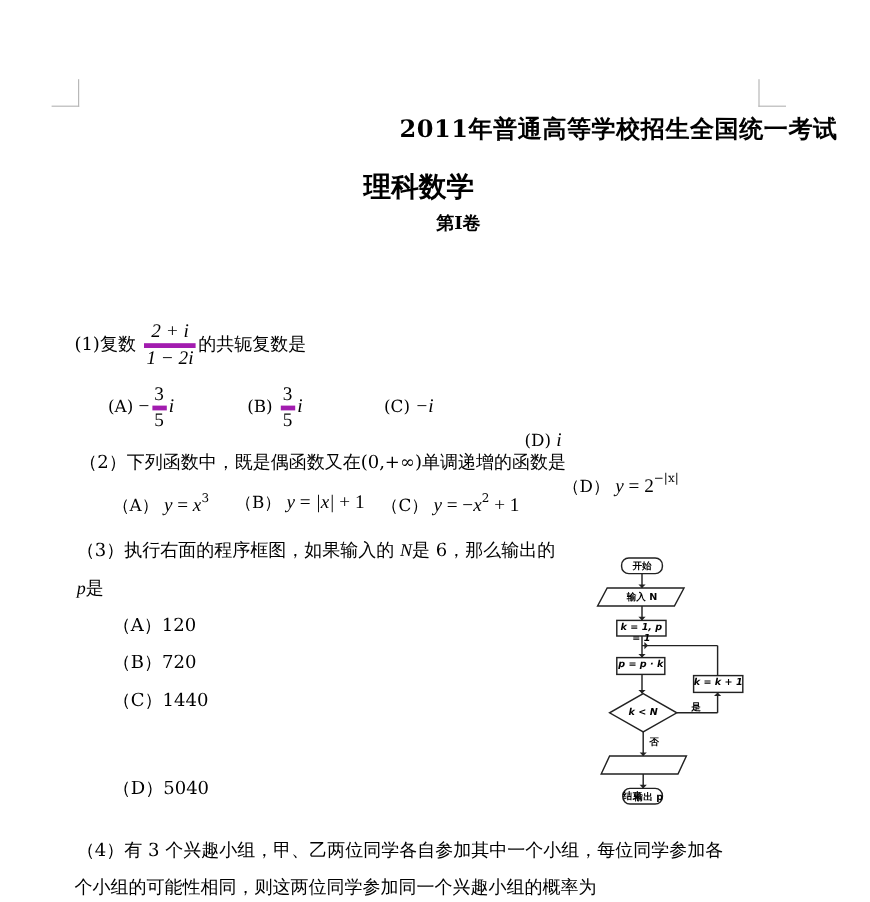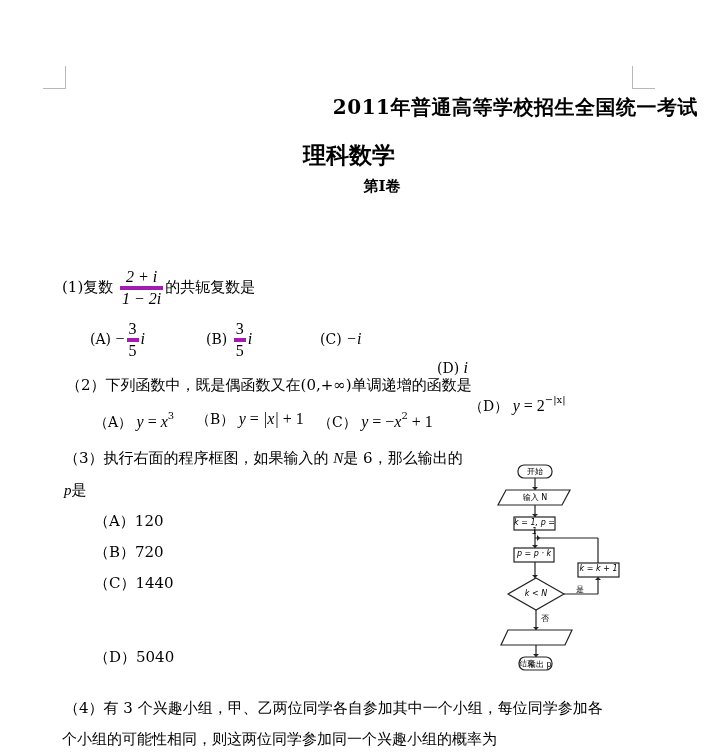--- a/index.html
+++ b/index.html
@@ -17,21 +17,21 @@
   .section { left:62px; width:590px; font-size:16px; font-weight:bold; line-height:30px; }
   .q { font-size:15px; line-height:20px; white-space:nowrap; }
   .opt { font-size:14px; white-space:nowrap; }
   .math { font-family: "Liberation Serif", "DejaVu Serif", serif; font-style:italic; font-size:16px; }
   .mathn { font-family: "Liberation Serif", "DejaVu Serif", serif; font-size:16px; }
 
   .frac { display:inline-block; vertical-align:middle; text-align:center; font-family:"Liberation Serif", serif; font-size:16px; margin:0 2px; }
   .frac .num { display:block; border-bottom:4px solid #a21caf; padding:0 2px; line-height:18px; }
   .frac .den { display:block; line-height:18px; padding:0 2px; }
   sup { font-size:10px; vertical-align:8px; }
-  .fbox-text { font-family:"DejaVu Sans", "Liberation Sans", sans-serif; font-size:8px; font-weight:normal; }
+  .fbox-text { font-family:"DejaVu Sans", "Liberation Sans", sans-serif; font-size:8px; font-weight:bold; }
 </style>
 </head>
 <body>
 
 <div class="corner corner-left"></div>
 <div class="corner corner-right"></div>
 
 <div class="abs title">2011年普通高等学校招生全国统一考试</div>
 <div class="abs subtitle">理科数学</div>
 <div class="abs volume">第I卷</div>

